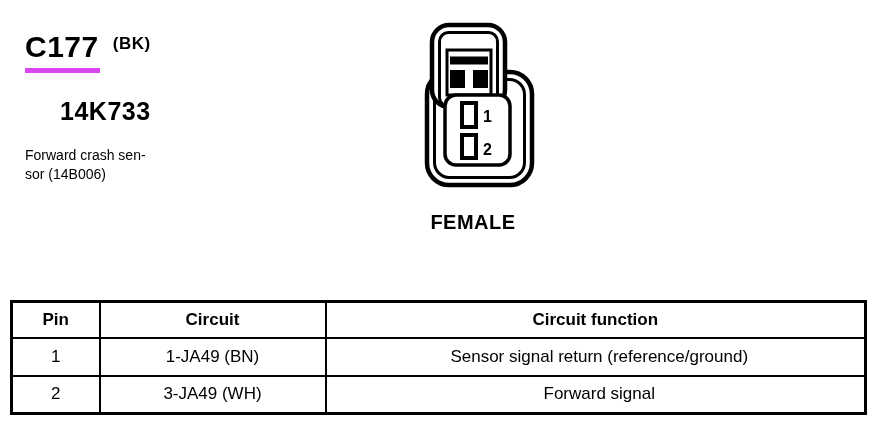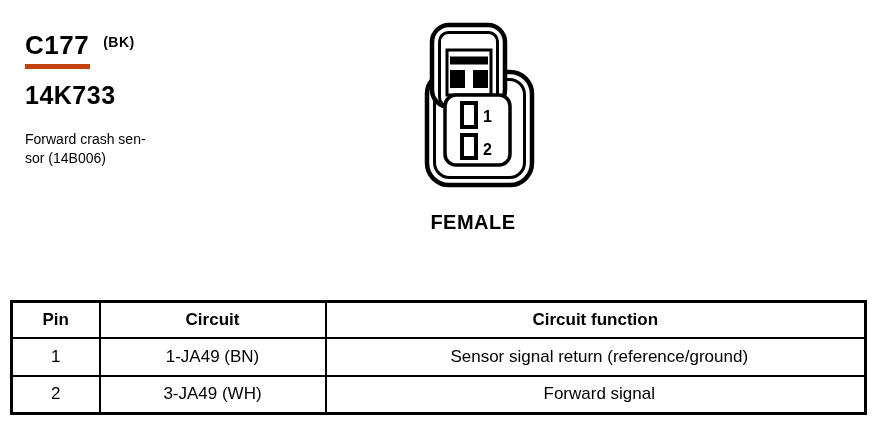--- a/index.html
+++ b/index.html
@@ -15,38 +15,39 @@
     height: 432px;
     background: #ffffff;
     overflow: hidden;
   }
 
   
   .id-block { position: absolute; left: 25px; top: 32px; }
   .id-line { display: flex; align-items: flex-start; gap: 13px; }
   .connector-id {
     display: inline-block;
-    font-size: 26px;
+    font-size: 30px;
     font-weight: 700;
     line-height: 1;
     letter-spacing: 0.5px;
-    border-bottom: 5px solid #c2410c;
+    border-bottom: 5px solid #d946ef;
     padding: 0 1px 6px 0;
   }
   .color-code {
-    font-size: 14px;
+    font-size: 17px;
     font-weight: 700;
     margin-top: 2px;
     letter-spacing: 0.5px;
   }
   .part-number {
     font-size: 25px;
     font-weight: 700;
     letter-spacing: 0.5px;
-    margin-top: 12px;
+    margin-top: 24px;
+    text-align: right;
   }
   .description {
     font-size: 14px;
     line-height: 1.35;
     margin-top: 20px;
   }
 
   
   .connector-svg {
     position: absolute;

